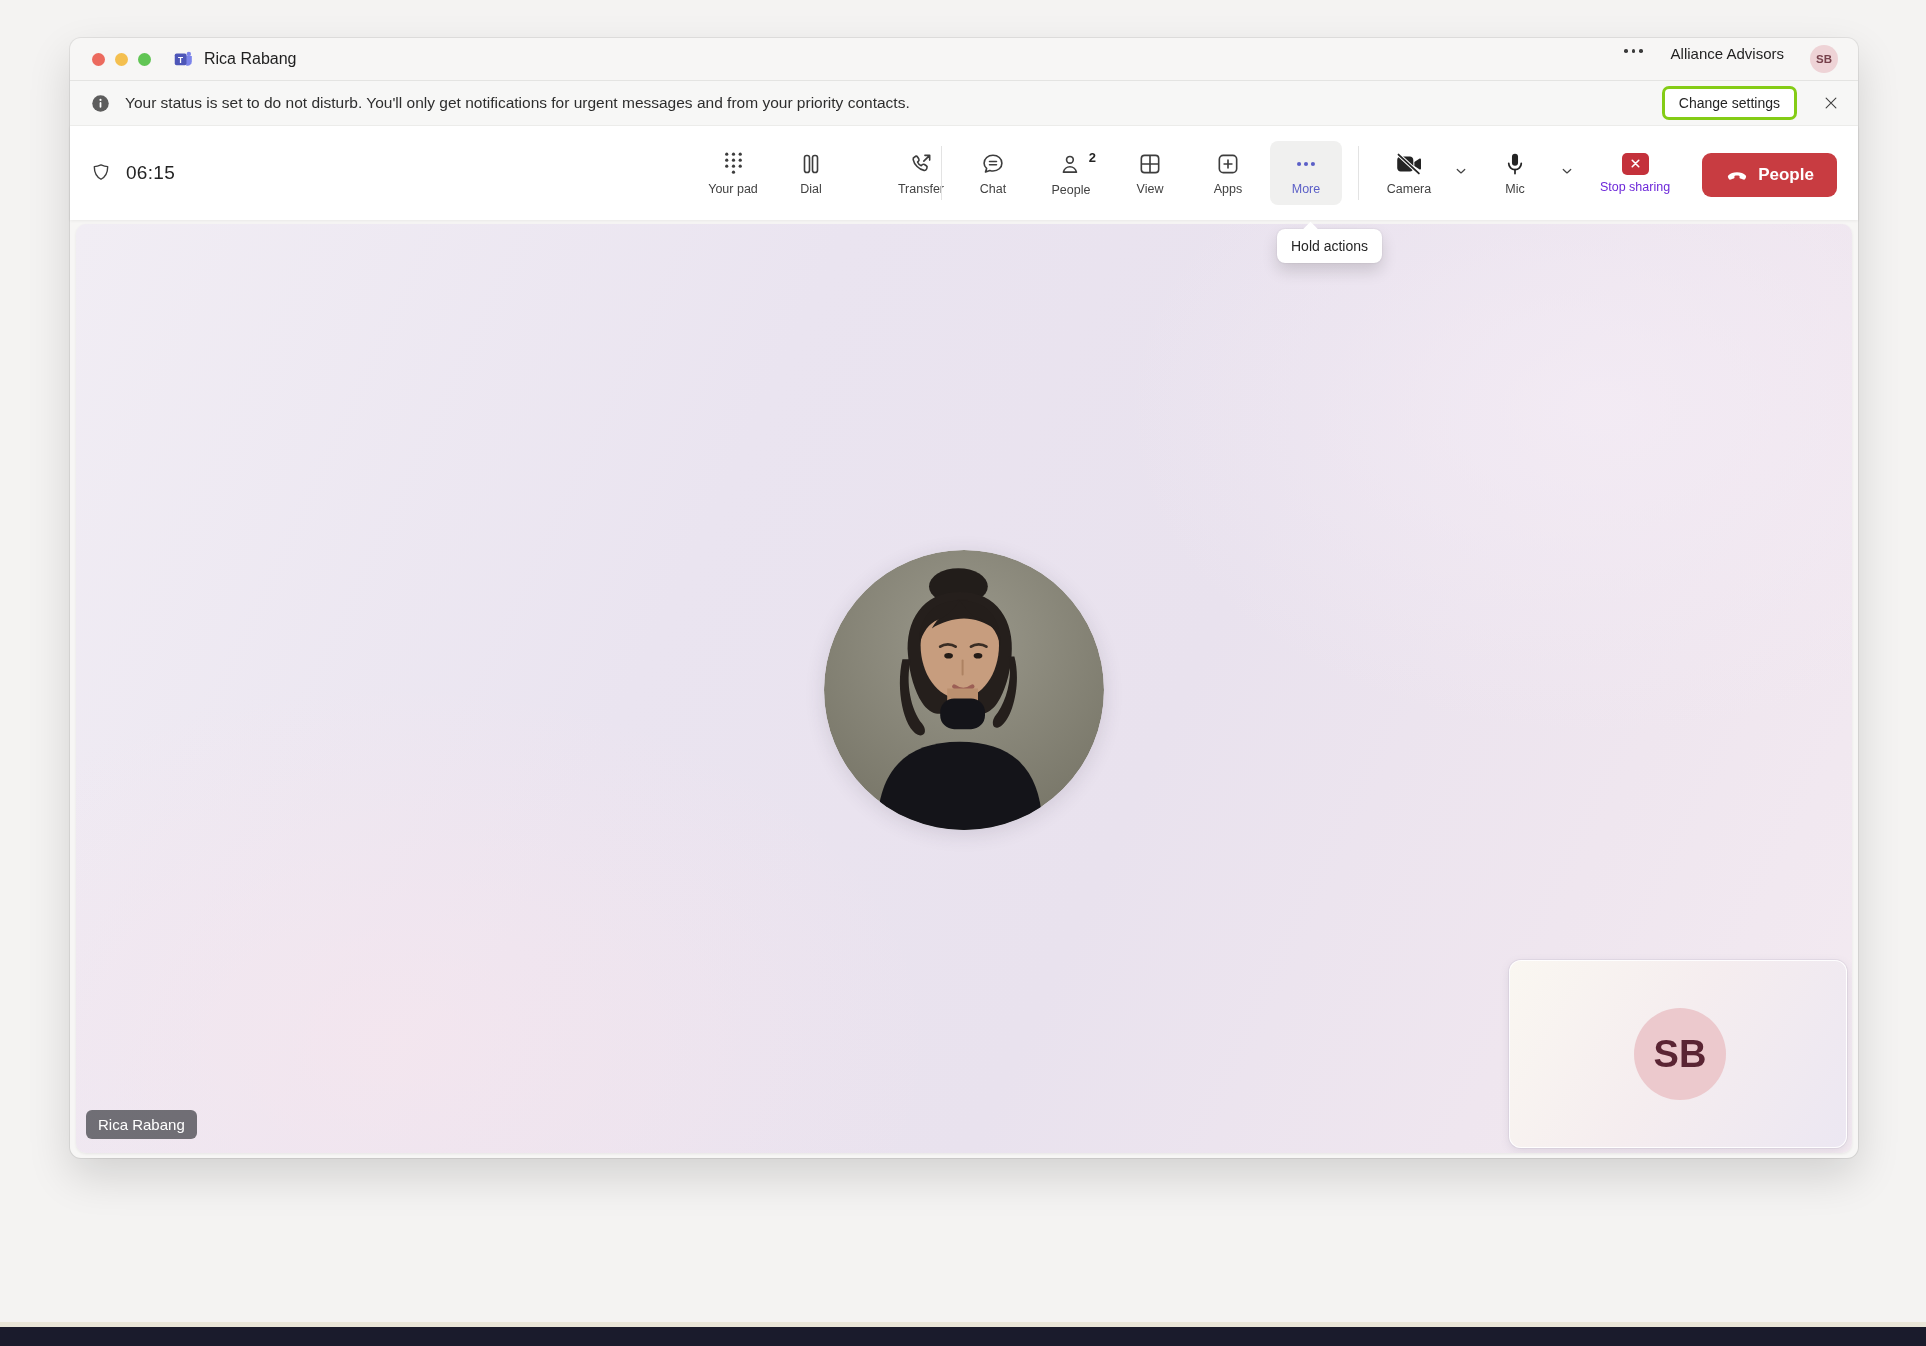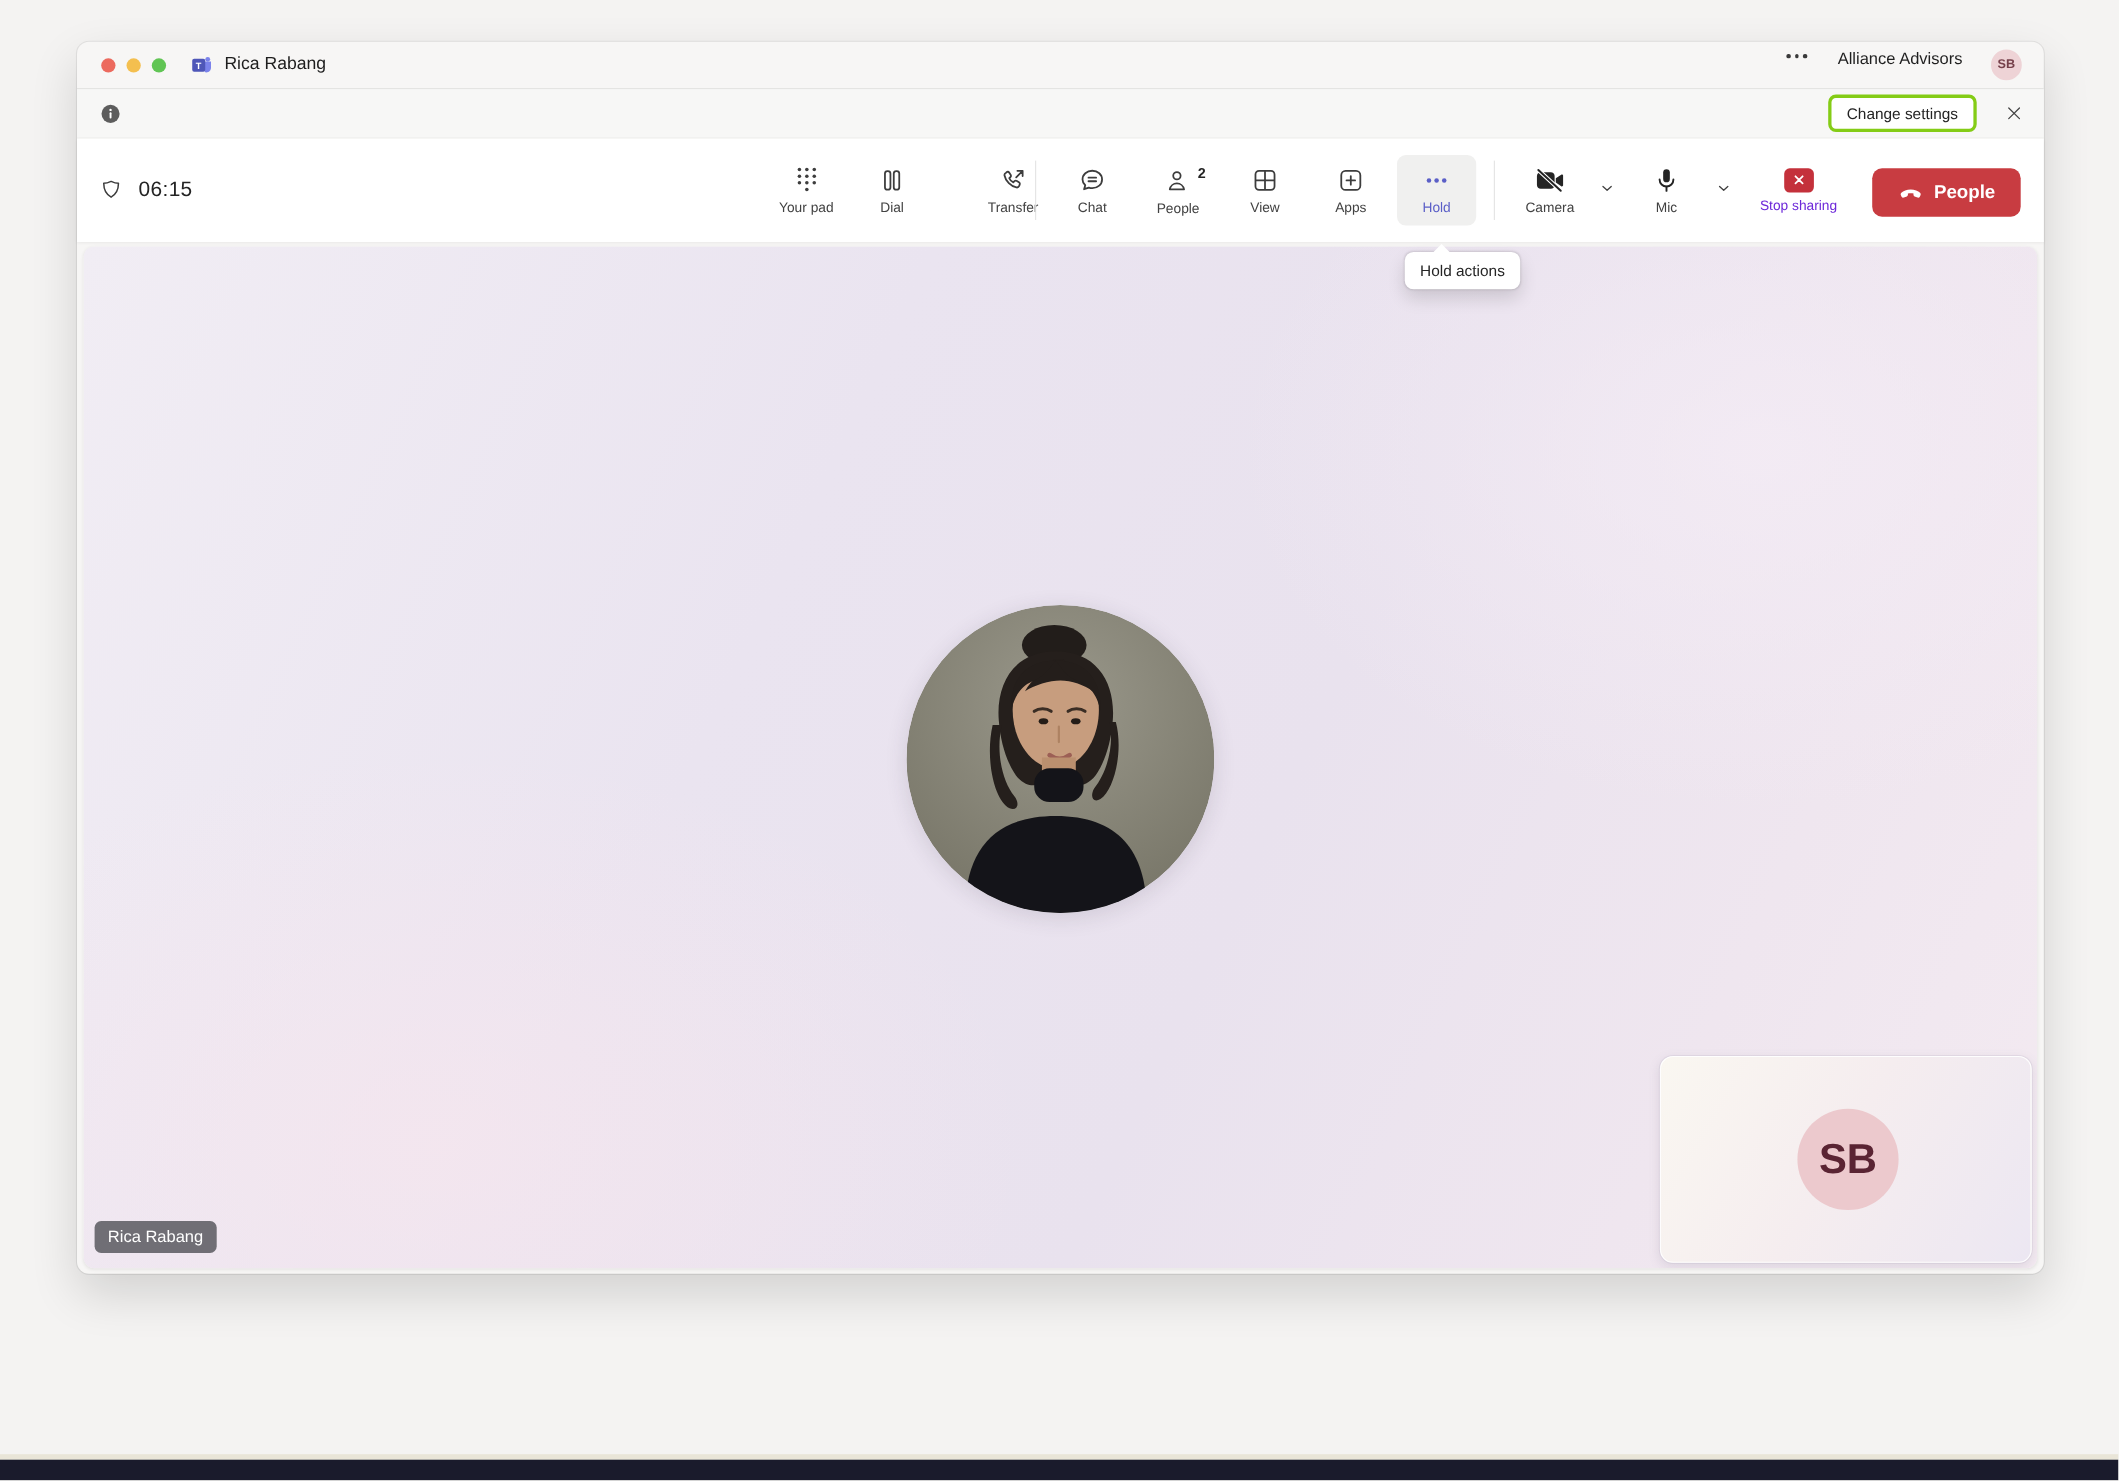--- a/index.html
+++ b/index.html
@@ -124,20 +124,21 @@
         <span class="account-avatar">SB</span>
       </div>
     </div>
 
     <div class="banner">
       <svg class="info-icon" viewBox="0 0 24 24">
         <circle cx="12" cy="12" r="9.4" fill="#5d5d5d"></circle>
         <circle cx="12" cy="7.9" r="1.25" fill="#ffffff"></circle>
         <rect x="11" y="10.4" width="2" height="6.4" rx="1" fill="#ffffff"></rect>
       </svg>
+      <span class="banner-text">Your status is set to do not disturb. You'll only get notifications for urgent messages and from your priority contacts.</span>
       <div class="banner-actions">
         <button class="change-settings">Change settings</button>
         <span class="banner-close">
           <svg width="18" height="18" viewBox="0 0 24 24">
               <path d="M5.5 5.5l13 13M18.5 5.5l-13 13" stroke="#424242" stroke-width="1.5" stroke-linecap="round"></path>
             </svg>
         </span>
       </div>
     </div>
 
@@ -220,21 +221,21 @@
         </svg>
         <span class="lbl">Apps</span>
       </div>
 
       <div class="tb-btn highlight" style="left:1200px;">
         <svg width="26" height="26" viewBox="0 0 24 24">
           <circle cx="5.6" cy="12" r="1.9" fill="#5B5FC7"></circle>
             <circle cx="12" cy="12" r="1.9" fill="#5B5FC7"></circle>
             <circle cx="18.4" cy="12" r="1.9" fill="#5B5FC7"></circle>
         </svg>
-        <span class="lbl">Hold</span>
+        <span class="lbl">More</span>
       </div>
 
       <div class="tb-div" style="left:1288px;"></div>
 
       <div class="tb-btn" style="left:1303px;">
         <svg width="30" height="26" viewBox="0 0 28 24">
           <path d="M3 8.2C3 6.4 4.4 5 6.2 5h8.6C16.6 5 18 6.4 18 8.2v7.6c0 1.8-1.4 3.2-3.2 3.2H6.2C4.4 19 3 17.6 3 15.8z" fill="#242424"></path>
           <path d="M19 10.2l4.6-3.1c.7-.5 1.6 0 1.6.8v8.2c0 .8-.9 1.3-1.6.8L19 13.8z" fill="#242424"></path>
           <path d="M4.2 3.2 23.2 20.8" stroke="#ffffff" stroke-width="3.6" stroke-linecap="round"></path>
           <path d="M4.2 3.2 23.2 20.8" stroke="#242424" stroke-width="1.7" stroke-linecap="round"></path>

